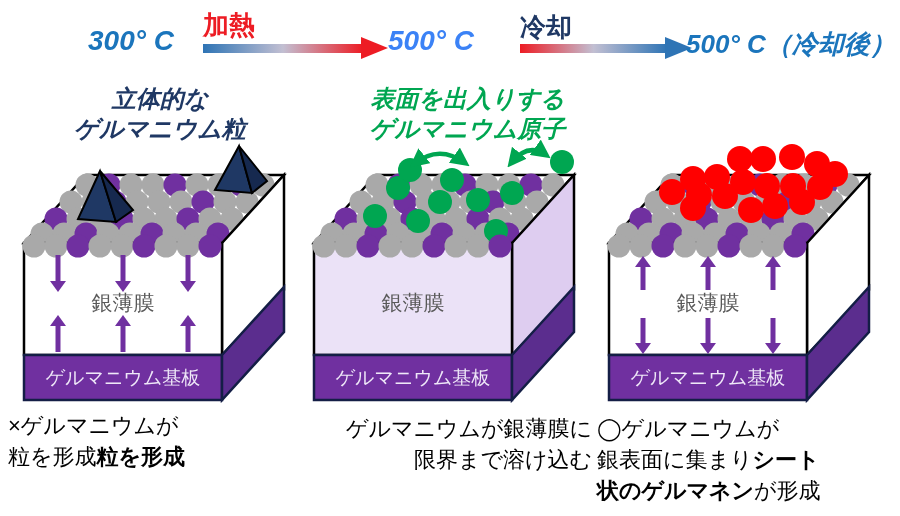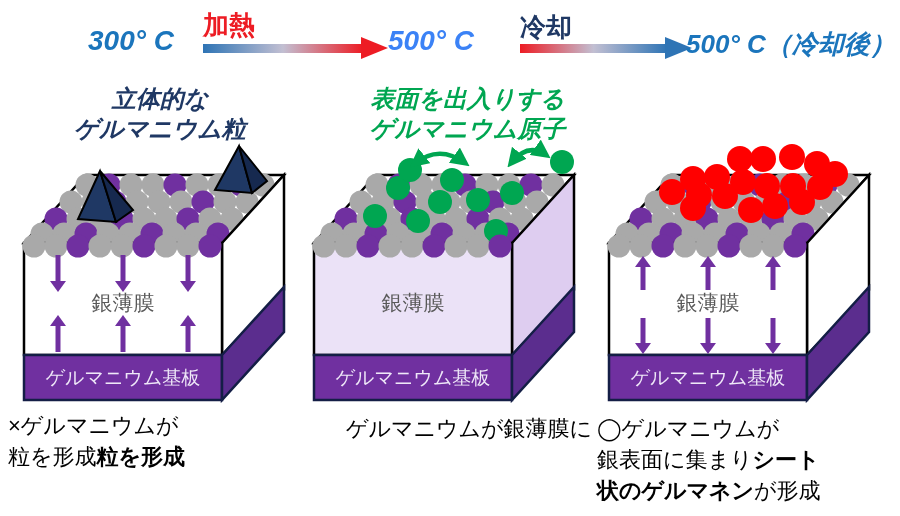--- a/index.html
+++ b/index.html
@@ -311,20 +311,21 @@
       <text x="113" y="160" text-anchor="middle" font-size="21" fill="#595959">銀薄膜</text>
       <text x="113" y="234" text-anchor="middle" font-size="19" fill="#EFE8F8">ゲルマニウム基板</text>
     </svg>
 
   <div class="abs caption" style="left:8px;top:410px;width:285px;">
       <div><span>×ゲルマニウムが</span></div>
       <div><span>粒を形成</span><span style="font-weight: 700;">粒を形成</span></div>
     </div>
   <div class="abs caption" style="left:292px;top:413px;width:300px;text-align:right;">
       <div><span>ゲルマニウムが銀薄膜に</span></div>
+      <div><span>限界まで溶け込む</span></div>
     </div>
   <div class="abs caption" style="left:597px;top:413px;width:300px;">
       <div><span>◯ゲルマニウムが</span></div>
       <div><span>銀表面に集まり</span><span style="font-weight: 700;">シート</span></div>
       <div><span style="font-weight: 700;">状のゲルマネン</span><span>が形成</span></div>
     </div>
 
 </div>
 
 </body></html>

